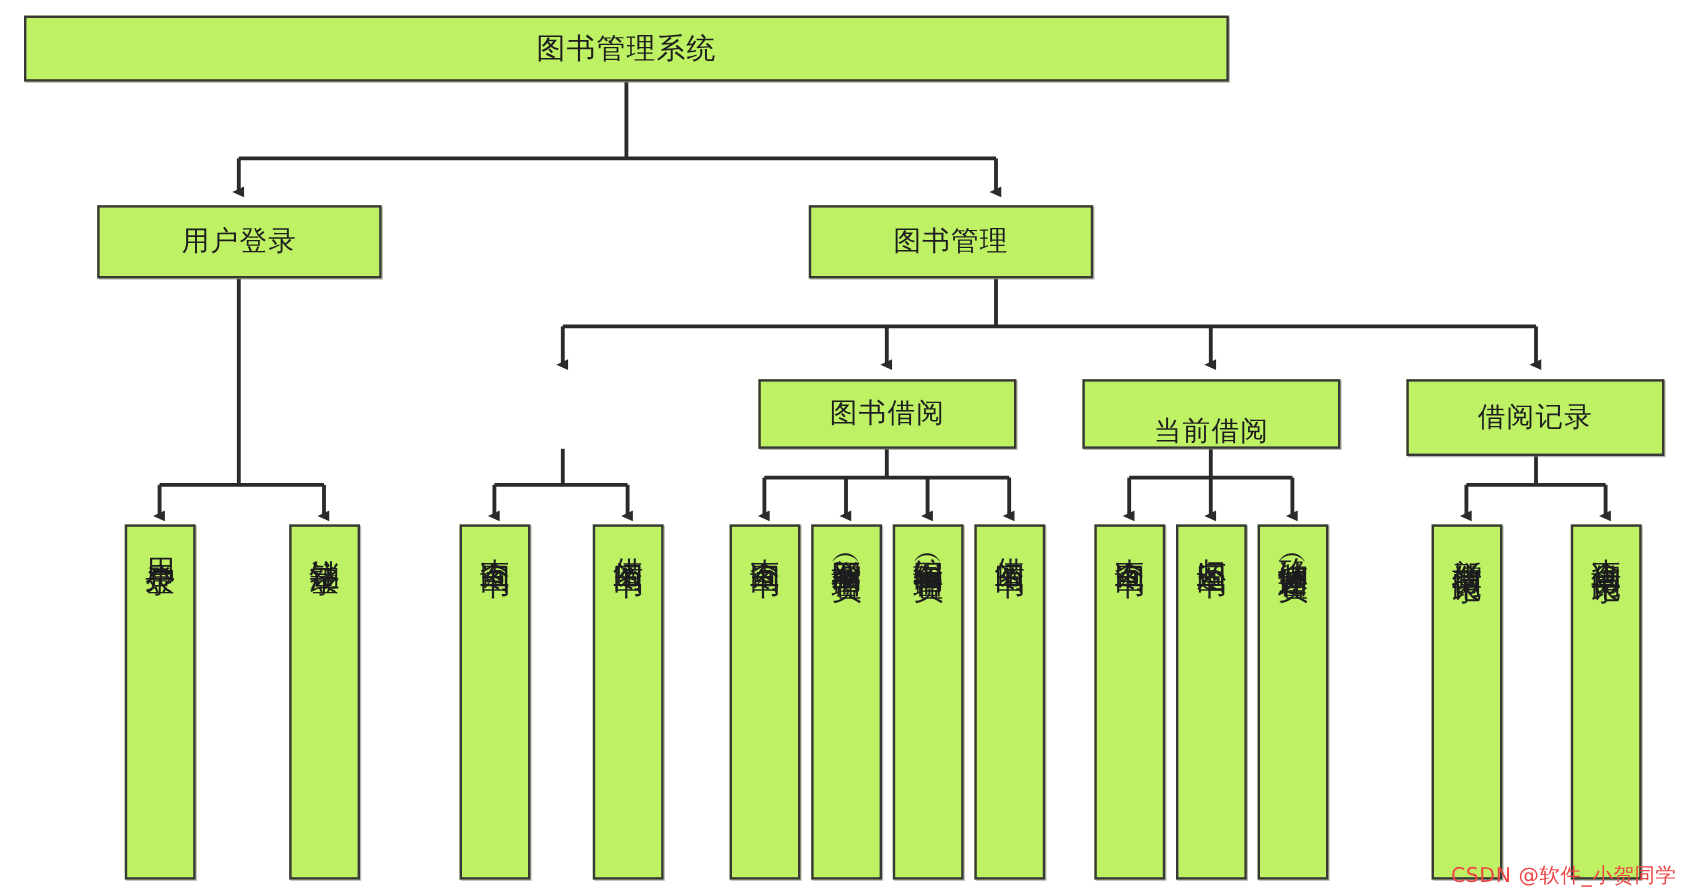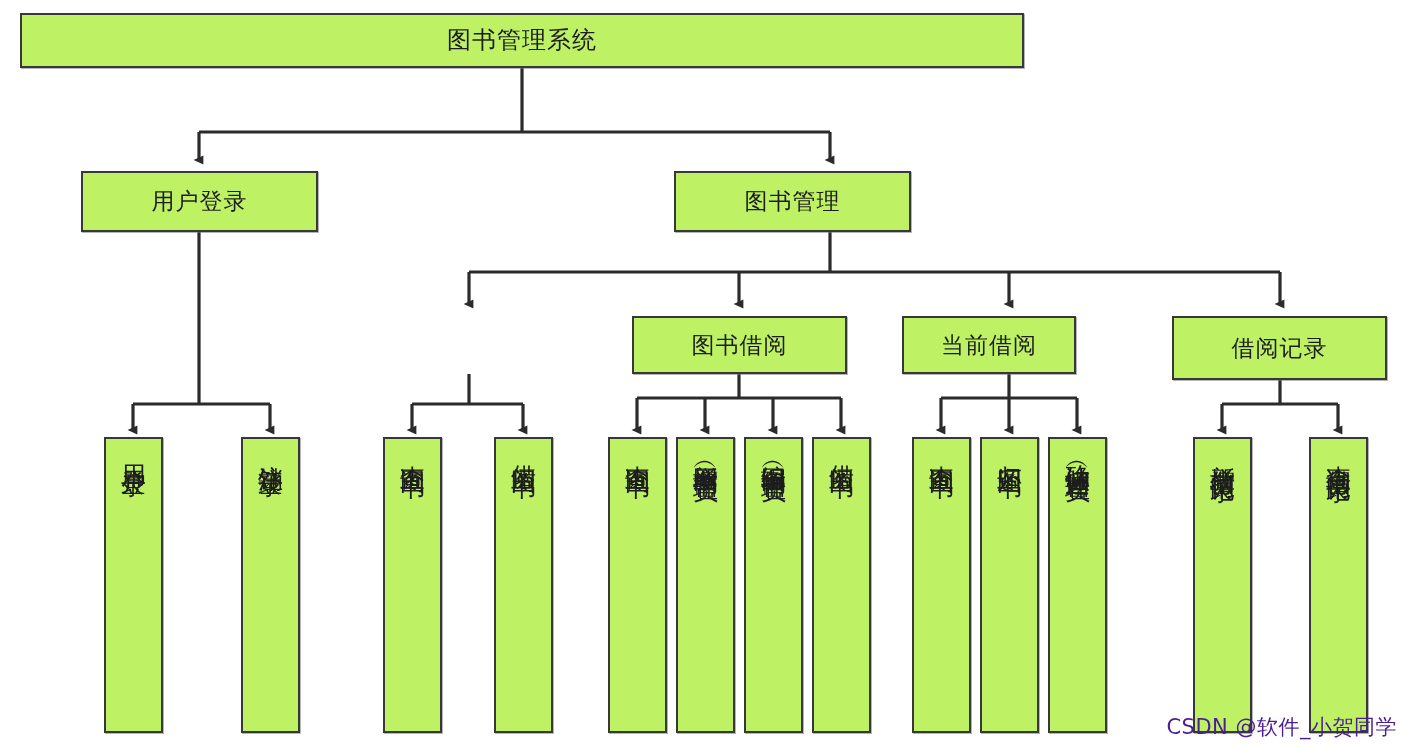--- a/index.html
+++ b/index.html
@@ -65,22 +65,22 @@
     letter-spacing: 3px;
     white-space: nowrap;
   }
   .node.vert.tall .node-label {
     letter-spacing: 2px;
   }
   #watermark {
     position: absolute;
     right: 8px;
     bottom: 6px;
-    font-size: 21px;
-    color: #4c1d95;
+    font-size: 17px;
+    color: #ef4444;
     letter-spacing: 0.5px;
     white-space: nowrap;
     user-select: none;
   }
 </style>
 </head>
 <body>
 
 <div id="diagram-root">
 
@@ -141,21 +141,21 @@
   <div class="node horiz" style="left:81px; top:171px; width:237px; height:61px;">
     <span class="node-label">用户登录</span>
   </div>
   <div class="node horiz" style="left:674px; top:171px; width:237px; height:61px;">
     <span class="node-label">图书管理</span>
   </div>
 
   <div class="node horiz" style="left:632px; top:316px; width:215px; height:58px;">
     <span class="node-label">图书借阅</span>
   </div>
-  <div class="node horiz" style="left:902px; top:316px; width:174px; height:58px;">
+  <div class="node horiz" style="left:902px; top:316px; width:215px; height:58px;align-items:flex-end;">
     <span class="node-label">当前借阅</span>
   </div>
   <div class="node horiz" style="left:1172px; top:316px; width:215px; height:64px;">
     <span class="node-label">借阅记录</span>
   </div>
 
   <div class="node vert" style="left:104px; top:437px; width:59px; height:296px;">
     <span class="node-label">用户登录</span>
   </div>
   <div class="node vert" style="left:241px; top:437px; width:59px; height:296px;">

